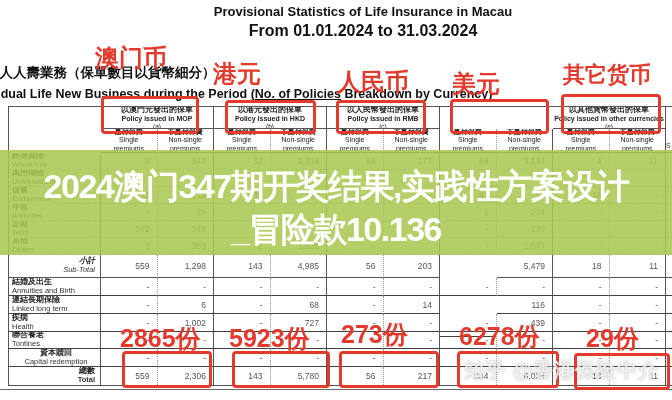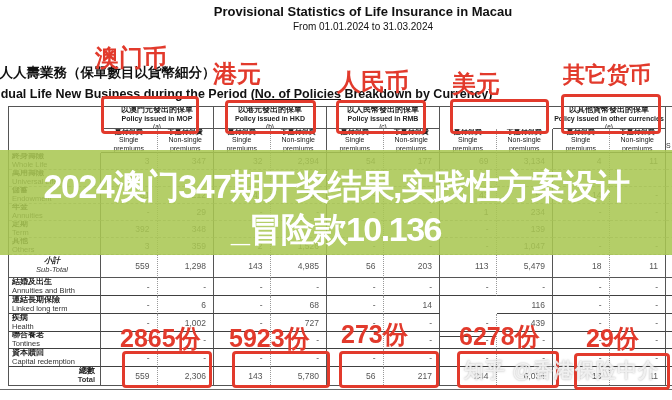--- a/index.html
+++ b/index.html
@@ -3,21 +3,21 @@
 <meta charset="utf-8">
 <style>
   html,body{margin:0;padding:0;background:#fff;}
   .page{position:relative;width:672px;height:400px;overflow:hidden;background:#fff;
         font-family:"Liberation Sans","DejaVu Sans",sans-serif;color:#222;}
   
   .title-block{position:absolute;left:54px;top:4px;width:618px;text-align:center;line-height:1.28;z-index:2;}
   .t1{font-size:14.5px;font-weight:bold;color:#111;}
   .t2{font-size:13px;font-weight:bold;color:#111;}
   .t3{font-size:13px;font-weight:bold;color:#111;}
-  .t4{font-size:10px;font-weight:normal;color:#111;}
+  .t4{font-size:16px;font-weight:bold;color:#111;}
   .heading-zh{position:absolute;left:-14px;top:64px;font-size:13.5px;font-weight:bold;color:#111;white-space:nowrap;z-index:2;}
   .heading-en{position:absolute;left:-32px;top:87px;font-size:12.5px;font-weight:bold;color:#111;white-space:nowrap;z-index:2;}
   .heading-en u{text-decoration:underline;}
   
   .tbl{position:absolute;left:8px;top:106px;z-index:1;display:grid;
        grid-template-columns:92px repeat(10,56.5px) 14px;
        grid-template-rows:22px 24px 17px 17px 17px 17px 17px 17px 23px 18px 18px 18px 17px 18px 18px;
        border:1.5px solid #555;border-right:none;background:#fff;}
   .cell{box-sizing:border-box;overflow:hidden;}
   .tob{display:flex;flex-direction:column;justify-content:center;padding-left:4px;border-right:1px solid #555;border-bottom:1px solid #444;}
@@ -35,21 +35,21 @@
   .sep-dot{border-right:1px dotted #999;}
   .sep-solid{border-right:1px solid #555;}
   .lblcell{display:flex;flex-direction:column;justify-content:center;padding-left:3px;border-right:1px solid #555;line-height:1.1;}
   .lblcell .zh{font-size:8px;font-weight:bold;color:#222;}
   .lblcell .en{font-size:7.5px;color:#333;}
   .lbl-right{align-items:flex-end;padding-right:5px;padding-left:0;}
   .italic{font-style:italic;}
   .valcell{display:flex;align-items:center;justify-content:flex-end;padding-right:7px;font-size:8.5px;color:#555;}
   .sliver{border-bottom:1px solid #444;font-size:7px;color:#333;display:flex;align-items:flex-end;padding-bottom:3px;}
   .bb-dash{border-bottom:1px dashed #b4b4b4;}
-  .bb-solid{border-bottom:1px solid #555;align-items:center;}
+  .bb-solid{border-bottom:1px solid #555;}
   .bb-sec{border-bottom:1px solid #404040;}
   
   .band{position:absolute;left:0;top:150px;width:672px;height:105px;background:rgba(169,199,82,0.87);z-index:3;}
   .banner{position:absolute;left:0;width:672px;text-align:center;color:#fff;font-weight:bold;
           font-size:34px;letter-spacing:-1.5px;z-index:5;white-space:nowrap;}
   .banner1{top:164px;}
   .banner2{top:207px;}
   .redtext{position:absolute;color:#e23a2c;font-weight:bold;z-index:4;white-space:nowrap;}
   .redbox{position:absolute;border:3.5px solid #e23a2c;border-radius:4px;z-index:4;background:transparent;}
   .cur-label{font-size:24px;}
@@ -228,21 +228,20 @@
       <div class="cell lblcell bb-solid lbl-right" style="grid-area: 9 / 1;">
         <div class="zh italic">小計</div>
         <div class="en italic">Sub-Total</div>
       </div>
       <div class="cell valcell sep-dot bb-solid" style="grid-area: 9 / 2;">559</div>
       <div class="cell valcell sep-solid bb-solid" style="grid-area: 9 / 3;">1,298</div>
       <div class="cell valcell sep-dot bb-solid" style="grid-area: 9 / 4;">143</div>
       <div class="cell valcell sep-solid bb-solid" style="grid-area: 9 / 5;">4,985</div>
       <div class="cell valcell sep-dot bb-solid" style="grid-area: 9 / 6;">56</div>
       <div class="cell valcell sep-solid bb-solid" style="grid-area: 9 / 7;">203</div>
-      <div class="cell valcell sep-dot bb-solid" style="grid-area: 9 / 8;">113</div>
       <div class="cell valcell sep-solid bb-solid" style="grid-area: 9 / 9;">5,479</div>
       <div class="cell valcell sep-dot bb-solid" style="grid-area: 9 / 10;">18</div>
       <div class="cell valcell sep-solid bb-solid" style="grid-area: 9 / 11;">11</div>
       <div class="cell bb-solid " style="grid-area: 9 / 12;"></div>
       <div class="cell lblcell bb-sec" style="grid-area: 10 / 1;">
         <div class="zh">結婚及出生</div>
         <div class="en">Annuities and Birth</div>
       </div>
       <div class="cell valcell sep-dot bb-sec" style="grid-area: 10 / 2;">-</div>
       <div class="cell valcell sep-solid bb-sec" style="grid-area: 10 / 3;">-</div>
@@ -293,21 +292,21 @@
       <div class="cell valcell sep-solid bb-sec" style="grid-area: 13 / 3;">-</div>
       <div class="cell valcell sep-dot bb-sec" style="grid-area: 13 / 4;">-</div>
       <div class="cell valcell sep-solid bb-sec" style="grid-area: 13 / 5;">-</div>
       <div class="cell valcell sep-dot bb-sec" style="grid-area: 13 / 6;">-</div>
       <div class="cell valcell sep-solid bb-sec" style="grid-area: 13 / 7;">-</div>
       <div class="cell valcell sep-dot bb-sec" style="grid-area: 13 / 8;">-</div>
       <div class="cell valcell sep-solid bb-sec" style="grid-area: 13 / 9;">-</div>
       <div class="cell valcell sep-dot bb-sec" style="grid-area: 13 / 10;">-</div>
       <div class="cell valcell sep-solid bb-sec" style="grid-area: 13 / 11;">-</div>
       <div class="cell bb-sec " style="grid-area: 13 / 12;"></div>
-      <div class="cell lblcell bb-sec" style="grid-area: 14 / 1;">
+      <div class="cell lblcell bb-sec" style="grid-area: 14 / 1; text-align: center;">
         <div class="zh">資本贖回</div>
         <div class="en">Capital redemption</div>
       </div>
       <div class="cell valcell sep-dot bb-sec" style="grid-area: 14 / 2;">-</div>
       <div class="cell valcell sep-solid bb-sec" style="grid-area: 14 / 3;">-</div>
       <div class="cell valcell sep-dot bb-sec" style="grid-area: 14 / 4;">-</div>
       <div class="cell valcell sep-solid bb-sec" style="grid-area: 14 / 5;">-</div>
       <div class="cell valcell sep-dot bb-sec" style="grid-area: 14 / 6;">-</div>
       <div class="cell valcell sep-solid bb-sec" style="grid-area: 14 / 7;">-</div>
       <div class="cell valcell sep-dot bb-sec" style="grid-area: 14 / 8;">-</div>

